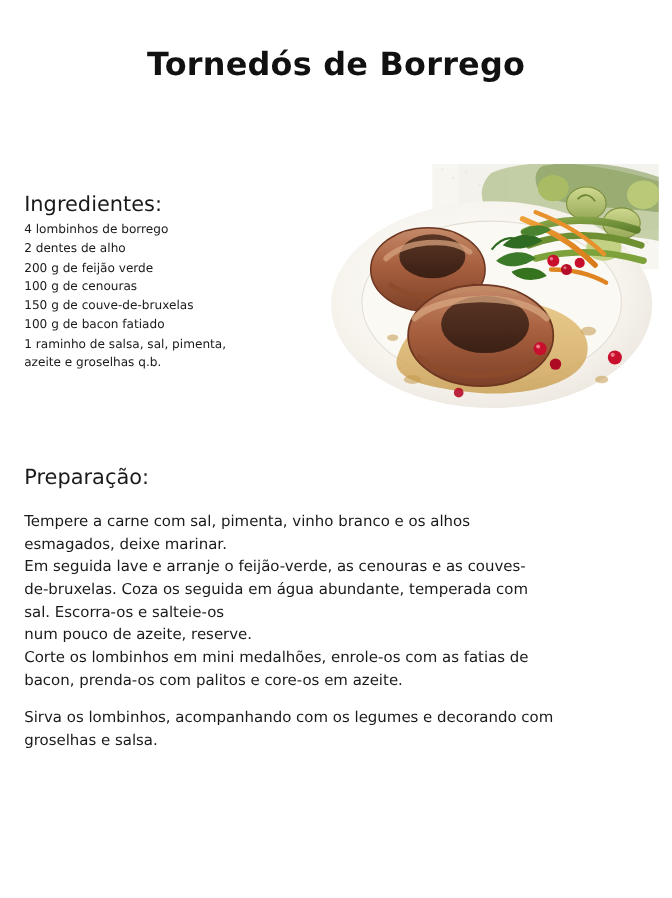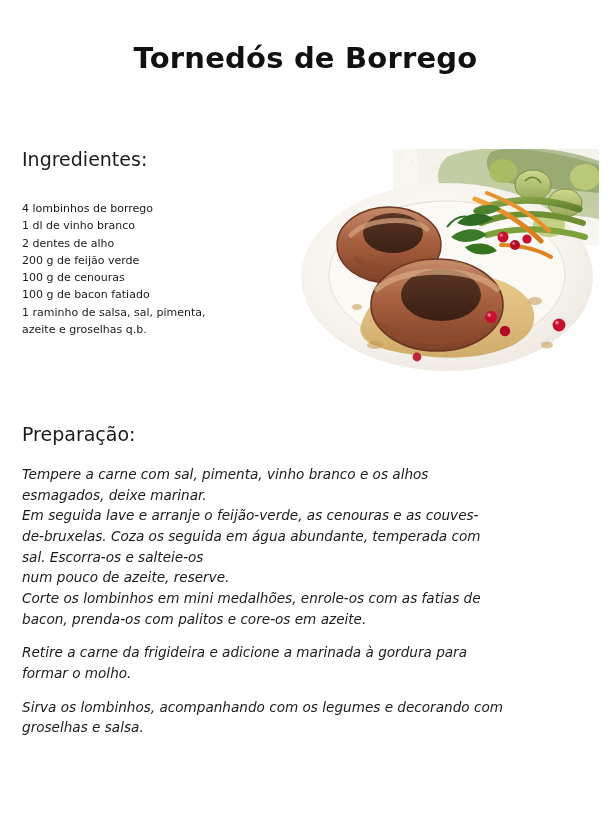--- a/index.html
+++ b/index.html
@@ -34,21 +34,21 @@
     color: #111111;
   }
   .section-heading {
     font-size: 19px;
     color: #1a1a1a;
     font-weight: normal;
   }
   #ingredients-heading {
     position: absolute;
     left: 22px;
-    top: 136px;
+    top: 163px;
   }
   .ingredients-list {
     position: absolute;
     left: 22px;
     top: 188px;
     width: 270px;
     font-size: 11px;
     line-height: 1.57;
     color: #1a1a1a;
   }
@@ -65,21 +65,20 @@
     left: 22px;
     top: 452px;
     width: 545px;
     font-size: 13.6px;
     line-height: 1.52;
     color: #1a1a1a;
   }
   .prep-para {
     margin: 0 0 13px 0;
     white-space: pre-wrap;
-    font-style: italic;
   }
   .prep-para.tight {
     margin-bottom: 0;
   }
 
   
   .photo {
     position: absolute;
     left: 297px;
     top: 137px;
@@ -97,42 +96,40 @@
 <div class="page">
 
   <div class="title-block">
     <div class="title-line">Tornedós de Borrego</div>
   </div>
 
   <div class="section-heading" id="ingredients-heading">Ingredientes:</div>
 
   <div class="ingredients-list">
     <div>4 lombinhos de borrego</div>
-    <div>1 dl de vinho branco</div>
     <div>2 dentes de alho</div>
     <div>200 g de feijão verde</div>
     <div>100 g de cenouras</div>
+    <div>150 g de couve-de-bruxelas</div>
     <div>100 g de bacon fatiado</div>
     <div>1 raminho de salsa, sal, pimenta,
 azeite e groselhas q.b.</div>
   </div>
 
   <div class="section-heading" id="preparation-heading">Preparação:</div>
 
   <div class="prep-body">
     <p class="prep-para tight">Tempere a carne com sal, pimenta, vinho branco e os alhos
 esmagados, deixe marinar.</p>
     <p class="prep-para tight">Em seguida lave e arranje o feijão-verde, as cenouras e as couves-
 de-bruxelas. Coza os seguida em água abundante, temperada com
 sal. Escorra-os e salteie-os</p>
     <p class="prep-para tight">num pouco de azeite, reserve.</p>
     <p class="prep-para">Corte os lombinhos em mini medalhões, enrole-os com as fatias de
 bacon, prenda-os com palitos e core-os em azeite.</p>
-    <p class="prep-para">Retire a carne da frigideira e adicione a marinada à gordura para
-formar o molho.</p>
     <p class="prep-para">Sirva os lombinhos, acompanhando com os legumes e decorando com
 groselhas e salsa.</p>
   </div>
 
   <div class="photo">
     <svg width="302" height="232" viewBox="0 0 302 232" xmlns="http://www.w3.org/2000/svg" aria-hidden="true">
       <defs>
         <radialGradient id="plateGrad" cx="45%" cy="42%" r="70%">
           <stop offset="0%" stop-color="#ffffff"></stop>
           <stop offset="62%" stop-color="#f7f4ee"></stop>

